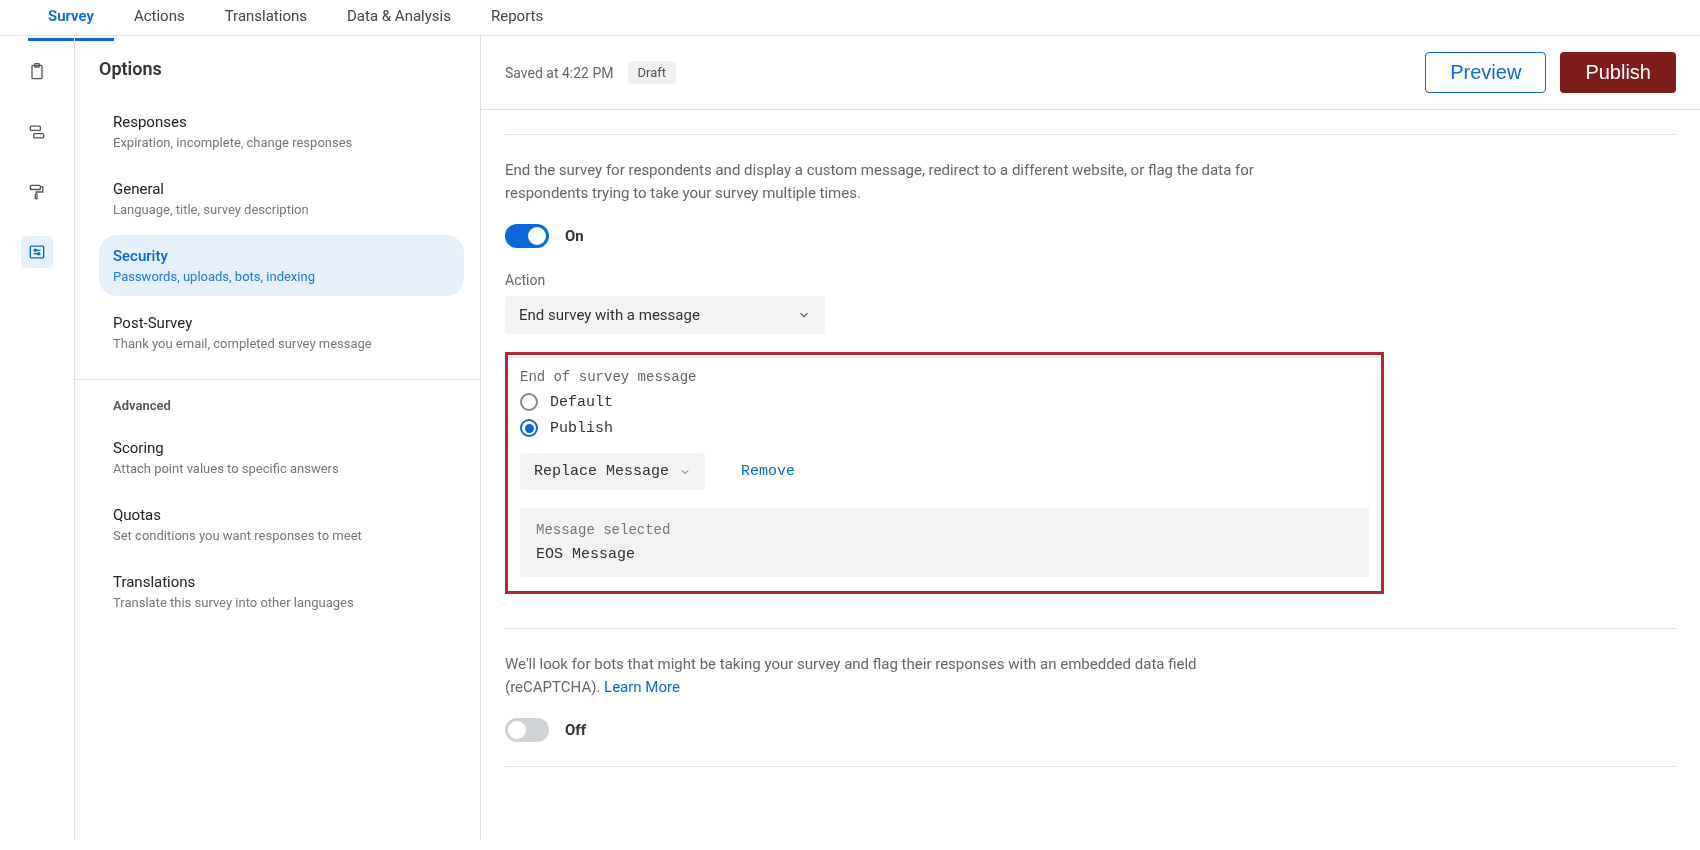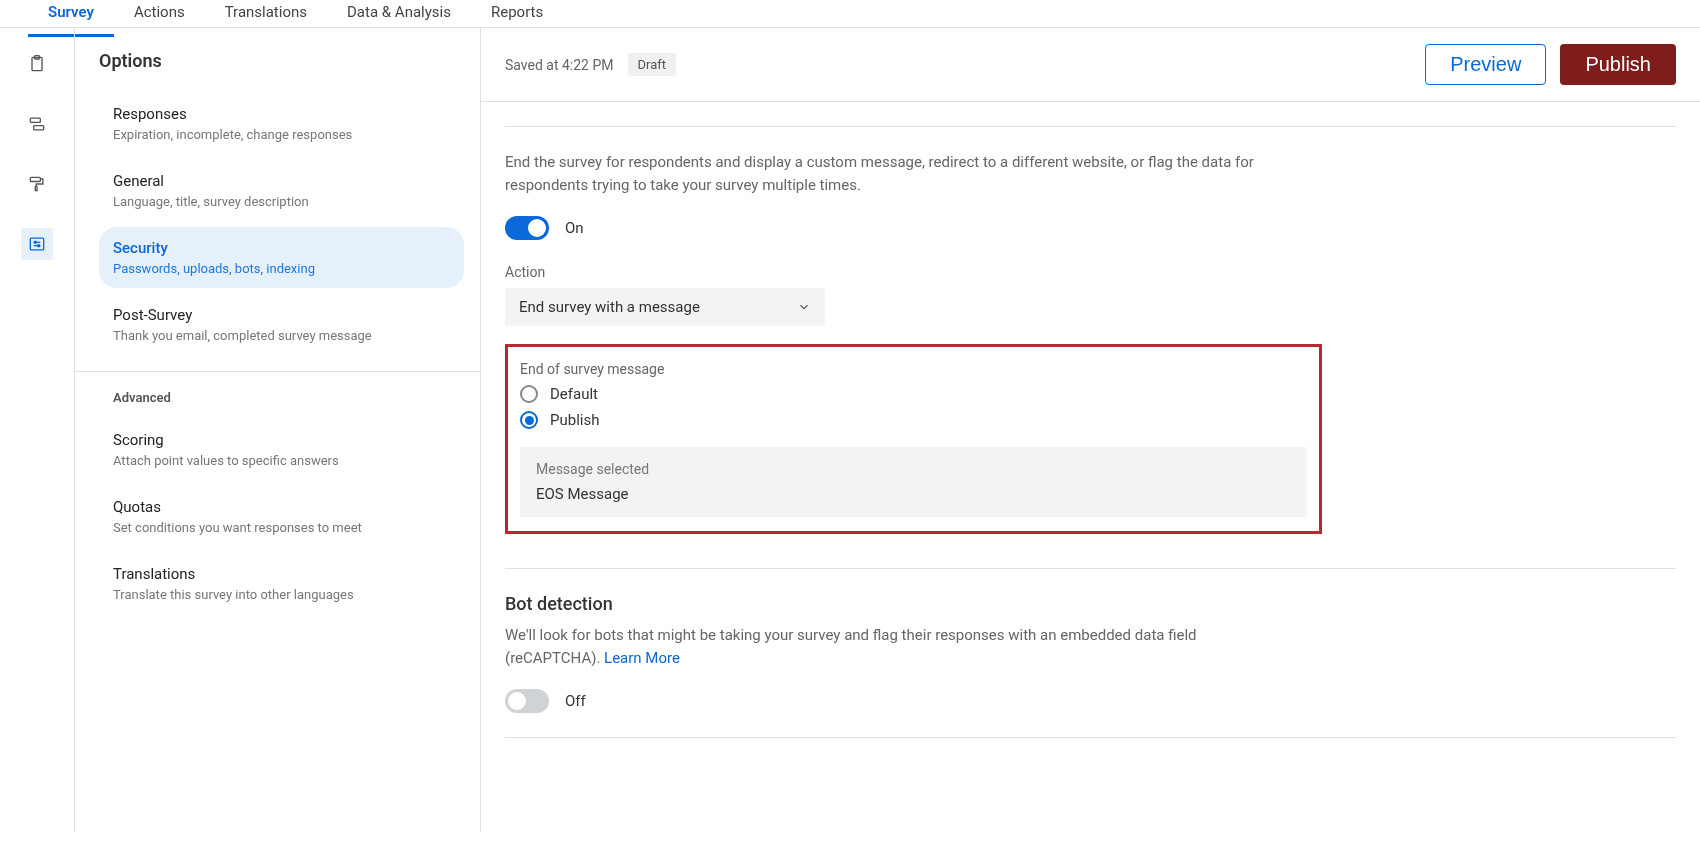--- a/index.html
+++ b/index.html
@@ -1,17 +1,17 @@
 <!DOCTYPE html>
 <html><head>
 <meta charset="utf-8">
 <style>
   * { box-sizing: border-box; margin: 0; padding: 0; }
   body { font-family: -apple-system, BlinkMacSystemFont, "Segoe UI", Roboto, Helvetica, Arial, sans-serif; color: #333; background: #fff; font-size: 14px; }
-  .topnav { display: flex; border-bottom: 1px solid #e0e0e0; padding-left: 28px; height: 28px; align-items: center; gap: 0; }
+  .topnav { display: flex; border-bottom: 1px solid #e0e0e0; padding-left: 28px; height: 36px; align-items: center; gap: 0; }
   .topnav-tab { padding: 0 20px; height: 46px; display: flex; align-items: center; color: #444; cursor: pointer; font-size: 15px; border-bottom: 3px solid transparent; }
   .topnav-tab.active { color: #0a68d8; font-weight: 600; border-bottom: 3px solid #0a68d8; }
   .main { display: flex; height: calc(850px - 46px); }
   .iconrail { width: 75px; border-right: 1px solid #e0e0e0; display: flex; flex-direction: column; align-items: center; padding-top: 20px; gap: 28px; }
   .iconrail .rail-icon { width: 32px; height: 32px; display:flex; align-items:center; justify-content:center; color:#555; cursor:pointer; border-radius:4px;}
   .iconrail .rail-icon.active { background:#e6f0fb; color:#0a68d8; }
   .iconrail svg { width:20px; height:20px; stroke:currentColor; fill:none; stroke-width:1.6; }
   .sidebar { width: 406px; border-right: 1px solid #e0e0e0; padding: 22px 16px 0 24px; overflow:auto;}
   .sidebar h2 { font-size: 18px; font-weight:600; margin-bottom: 22px; }
   .side-item { padding: 12px 14px; border-radius:4px; margin-bottom: 6px; cursor:pointer;}
@@ -34,25 +34,25 @@
   .section-divider { border-top:1px solid #e0e0e0; margin: 24px 0;}
   .section h3 { font-size:18px; font-weight:500; color:#333; margin-bottom:10px;}
   .section p.lead { color:#666; font-size:15px; line-height:1.5; margin-bottom:20px; max-width: 780px;}
   .toggle-row { display:flex; align-items:center; gap:16px; margin-bottom:24px;}
   .toggle { width:44px; height:24px; border-radius:14px; position:relative; cursor:pointer;}
   .toggle.on { background:#0a68d8;}
   .toggle.off { background:#d0d3d6;}
   .toggle .knob { position:absolute; width:18px; height:18px; background:#fff; border-radius:50%; top:3px;}
   .toggle.on .knob { right:3px;}
   .toggle.off .knob { left:3px;}
-  .toggle-label { font-size:15px; color:#333;}
+  .toggle-label { font-size:15px; color:#333;font-weight:bold;}
   .field-label { font-size:14px; color:#666; margin-bottom:8px;}
   .select-box { display:flex; align-items:center; justify-content:space-between; background:#f2f3f4; padding:10px 14px; border-radius:4px; width:320px; cursor:pointer; font-size:15px;}
   .select-box svg { width:14px; height:14px; stroke:#555; fill:none; stroke-width:2;}
-  .highlight-box { border:3px solid #b62832; padding: 14px 12px 14px 12px; margin-top:18px; width: 817px;}
+  .highlight-box { border:3px solid #b62832; padding: 14px 12px 14px 12px; margin-top:18px; width: 879px; font-family: Liberation Mono, monospace;}
   .radio-row { display:flex; align-items:center; gap:12px; margin-bottom:8px; cursor:pointer;}
   .radio { width:18px; height:18px; border:2px solid #888; border-radius:50%; display:flex; align-items:center; justify-content:center;}
   .radio.selected { border-color:#0a68d8;}
   .radio.selected::after { content:""; width:9px; height:9px; background:#0a68d8; border-radius:50%;}
   .radio-label { font-size:15px; color:#333;}
   .msg-actions { display:flex; align-items:center; gap:36px; margin-top:16px;}
   .dropdown-btn { background:#f2f3f4; padding:10px 14px; border-radius:4px; display:flex; align-items:center; gap:10px; cursor:pointer; font-size:15px;}
   .dropdown-btn svg { width:12px; height:12px; stroke:#555; fill:none; stroke-width:2;}
   .link { color:#0a68d8; cursor:pointer; font-size:15px;}
   .msg-preview { background:#f2f3f4; padding:14px 16px; margin-top:18px; border-radius:2px;}
@@ -174,32 +174,40 @@
 
           <div class="radio-row">
             <div class="radio"></div>
             <span class="radio-label">Default</span>
           </div>
           <div class="radio-row">
             <div class="radio selected"></div>
             <span class="radio-label">Publish</span>
           </div>
 
+          <div class="msg-actions">
+            <div class="dropdown-btn">
+              <span>Replace Message</span>
+              <svg viewBox="0 0 24 24">
+                  <polyline points="6 9 12 15 18 9"></polyline>
+                </svg>
+            </div>
+            <span class="link">Remove</span>
+          </div>
 
           <div class="msg-preview">
             <div class="cap">Message selected</div>
             <div class="val">EOS Message</div>
           </div>
         </div>
       </div>
 
       <div class="section-divider" style="margin-top:34px"></div>
 
       <div class="section">
-        <h3>Bot detection</h3>
         <p class="lead">
           <span>We'll look for bots that might be taking your survey and flag their responses with an embedded data field (reCAPTCHA).  </span><span class="link">Learn More</span>
         </p>
         <div class="toggle-row">
           <div class="toggle off">
               <div class="knob"></div>
             </div>
           <span class="toggle-label">Off</span>
         </div>
       </div>

